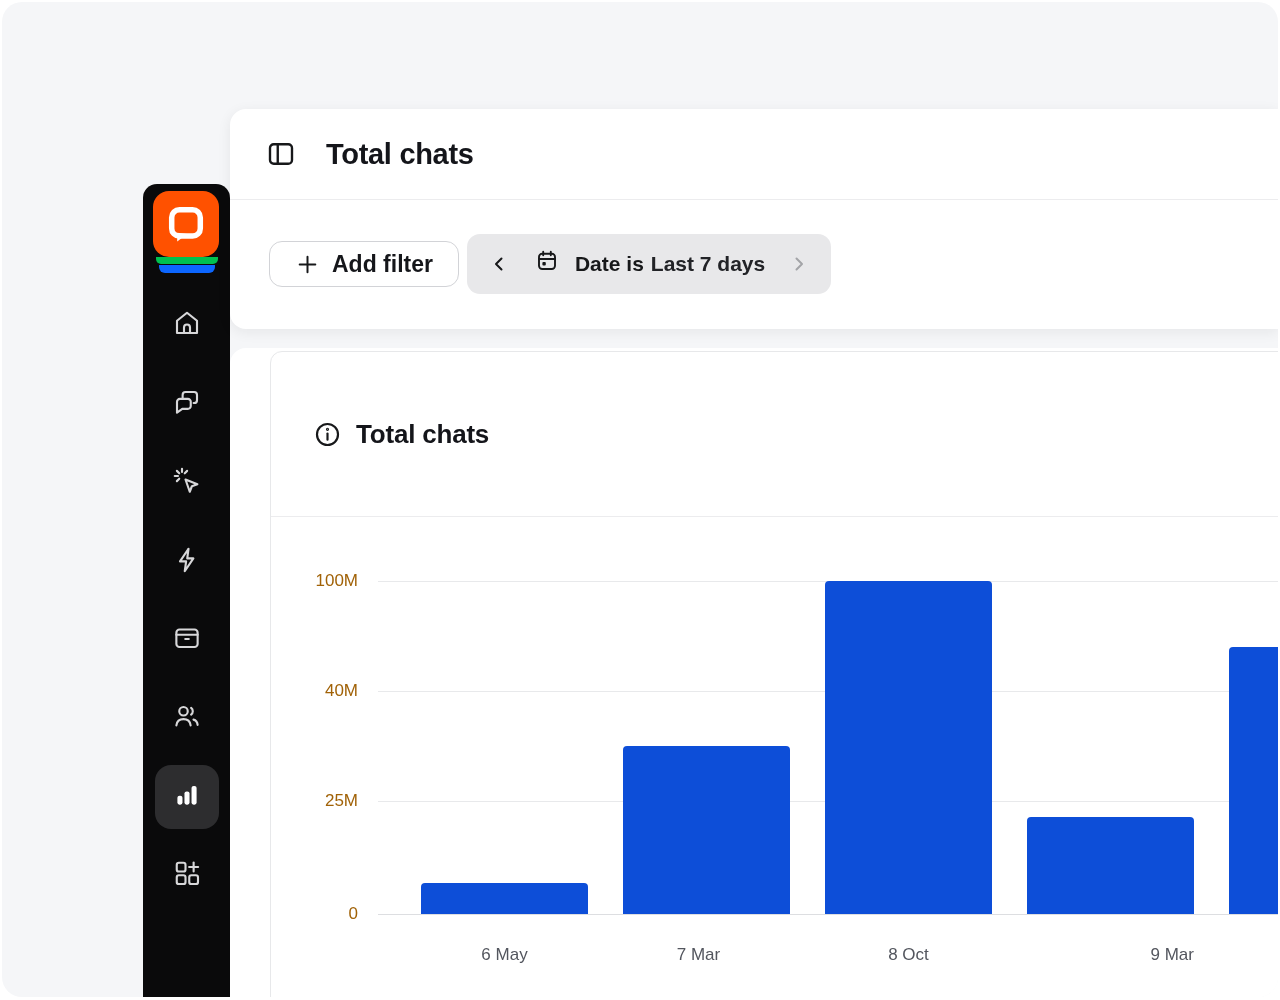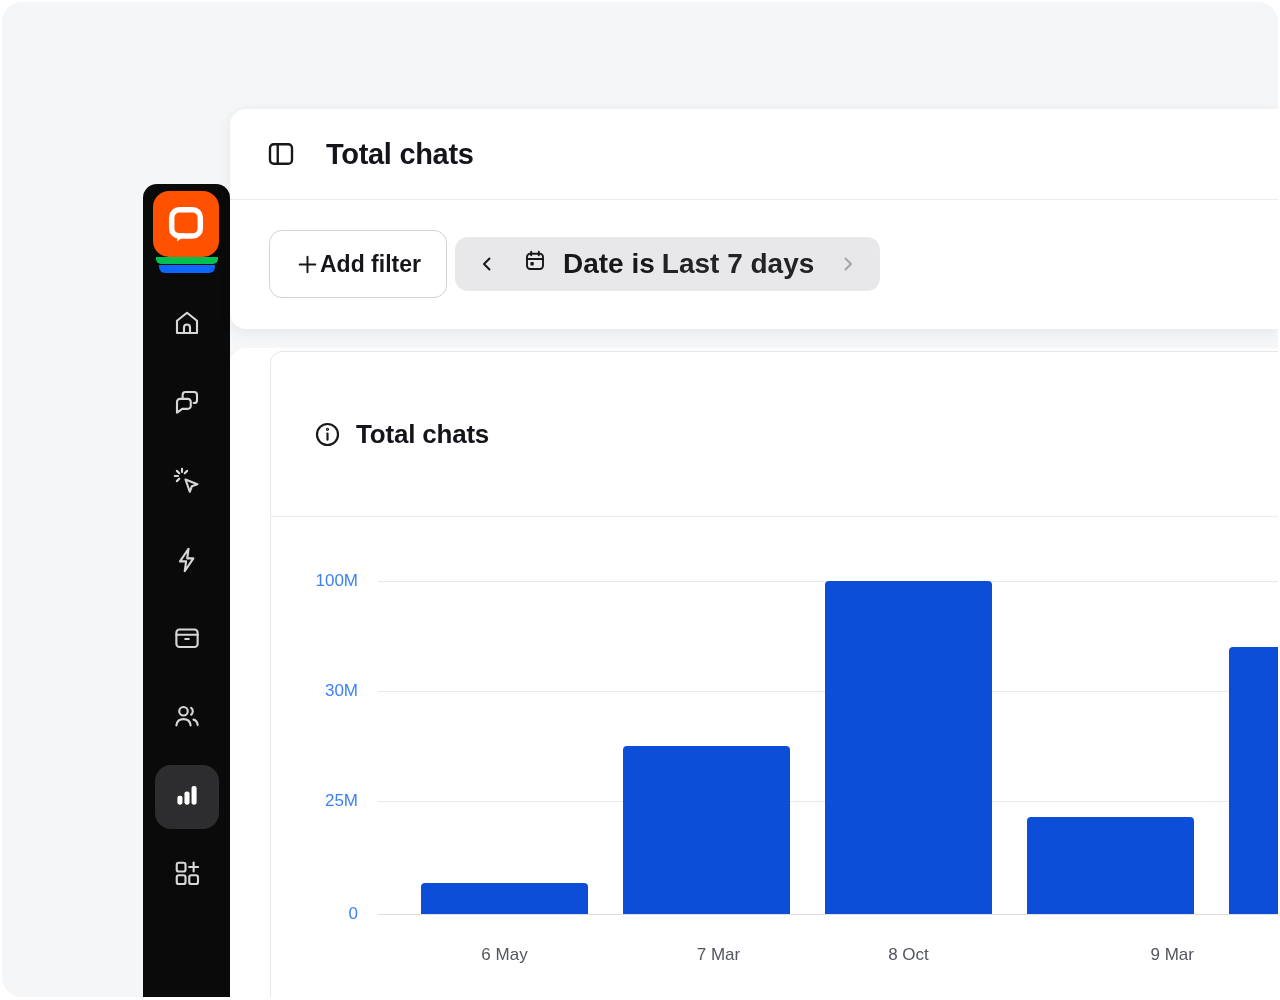--- a/index.html
+++ b/index.html
@@ -26,26 +26,26 @@
 
   
   .header-card { position:absolute; left:228px; top:107px; right:0; height:220px;
                  background:#fff; border-radius:16px 0 0 16px;
                  box-shadow:0 3px 14px rgba(25,28,35,.07); }
   .title-row { height:91px; border-bottom:1px solid #ececee; display:flex;
                align-items:center; padding-left:36px; gap:30px; color:#17181a; }
   .title-row svg { width:30px; height:30px; }
   .page-title { font-size:29px; font-weight:700; color:#14151a; letter-spacing:-0.3px; }
   .filter-row { height:128px; display:flex; align-items:center; padding-left:39px; gap:8px; }
-  .btn-add { height:68px; padding:8px 25px; background:#fff; border:1px solid #d2d3d7;
-             border-radius:13px; display:flex; align-items:center; gap:0;
+  .btn-add { height:46px; padding:8px 25px; background:#fff; border:1px solid #d2d3d7;
+             border-radius:13px; display:flex; align-items:center; gap:12px;
              font-size:23px; font-weight:700; color:#15161a; cursor:pointer; }
   .btn-add svg { width:25px; height:25px; color:#17181a; }
-  .chip { height:54px; background:#e8e8ea; border-radius:13px; display:flex;
-          align-items:center; padding:0 20px; font-size:28px; color:#17181a; cursor:pointer; }
+  .chip { height:60px; background:#e8e8ea; border-radius:13px; display:flex;
+          align-items:center; padding:0 20px; font-size:21px; color:#17181a; cursor:pointer; }
   .chip svg { width:24px; height:24px; }
   .chip .cal { width:30px; height:30px; margin-left:24px; margin-right:10px; }
   .chip-prefix { font-weight:700; margin-right:7px; }
   .chip-value { font-weight:700; color:#222327; }
   .chev-right { color:#a3a4a8; margin-left:22px; }
   .chev-left { color:#17181a; }
 
   
   .content-surface { position:absolute; left:228px; top:346px; right:0; bottom:-20px;
                      background:#fff; border-radius:16px 0 0 0; }
@@ -53,21 +53,21 @@
                 background:#fff; border:1px solid #e7e8ea; border-radius:12px 0 0 0;
                 overflow:hidden; }
   .card-header { height:165px; border-bottom:1px solid #ececee; display:flex;
                  align-items:center; padding-left:42px; gap:14px; color:#17181a; }
   .card-header svg { width:29px; height:29px; }
   .card-title { font-size:26px; font-weight:700; color:#14151a; letter-spacing:-0.2px; }
   .chart-body { position:absolute; left:0; top:166px; right:0; bottom:0; }
   .gridline { position:absolute; left:107px; right:0; height:1px; background:#e8e9eb; }
   .gridline-zero { background:#dddee1; }
   .y-label { position:absolute; left:0; width:87px; text-align:right;
-             font-size:17px; color:#3b82f6; }
+             font-size:17px; color:#a16207; }
   .bar { position:absolute; width:167px; border-radius:4px 4px 0 0; cursor:pointer; }
   .x-label { position:absolute; top:427px; width:167px; text-align:center;
              font-size:17px; color:#53565e; }
 </style>
 </head>
 <body>
 
 <div class="frame">
 
   <div class="sidebar">
@@ -196,27 +196,27 @@
       </svg>
         </span>
       <span class="card-title">Total chats</span>
     </div>
     <div class="chart-body">
         <div class="gridline gridline-zero" style="top: 396px;"></div>
         <div class="y-label" style="top: 386px;">0</div>
         <div class="gridline" style="top: 283px;"></div>
         <div class="y-label" style="top: 273px;">25M</div>
         <div class="gridline" style="top: 173px;"></div>
-        <div class="y-label" style="top: 163px;">30M</div>
+        <div class="y-label" style="top: 163px;">40M</div>
         <div class="gridline" style="top: 63px;"></div>
         <div class="y-label" style="top: 53px;">100M</div>
         <div class="bar" style="left: 150px; top: 365px; height: 31px; background: rgb(13, 78, 216);"></div>
         <div class="x-label" style="left: 150px;">6 May</div>
         <div class="bar" style="left: 352px; top: 228px; height: 168px; background: rgb(13, 78, 216);"></div>
-        <div class="x-label" style="left: 364px;">7 Mar</div>
+        <div class="x-label" style="left: 344px;">7 Mar</div>
         <div class="bar" style="left: 554px; top: 63px; height: 333px; background: rgb(13, 78, 216);"></div>
         <div class="x-label" style="left: 554px;">8 Oct</div>
         <div class="bar" style="left: 756px; top: 299px; height: 97px; background: rgb(13, 78, 216);"></div>
         <div class="x-label" style="left: 756px; text-align: right;">9 Mar</div>
         <div class="bar" style="left: 958px; top: 129px; height: 267px; background: rgb(13, 78, 216);"></div>
       </div>
   </div>
 
 </div>
 

